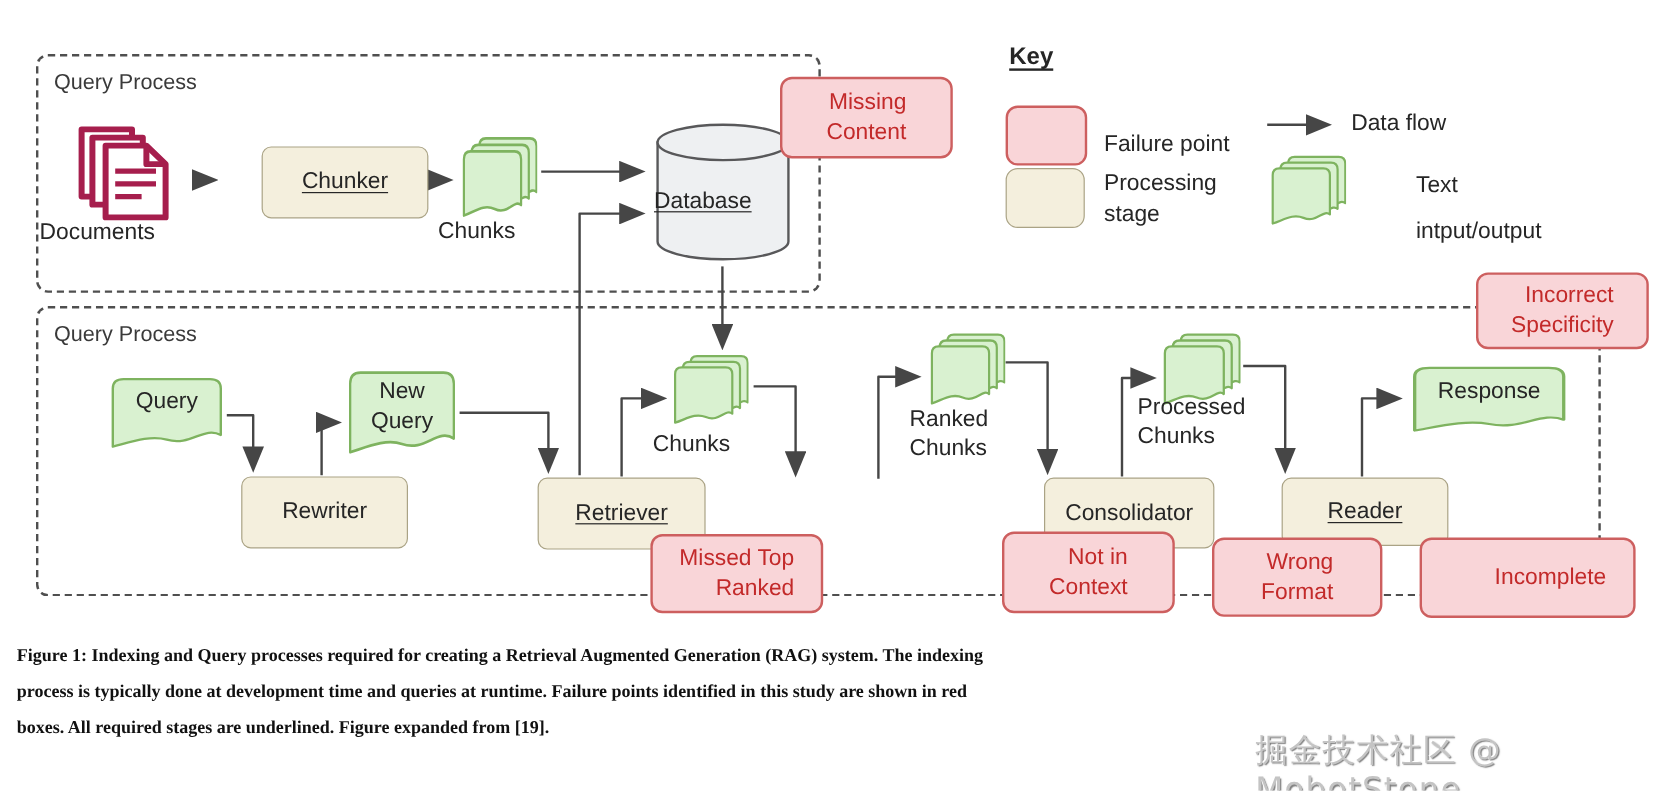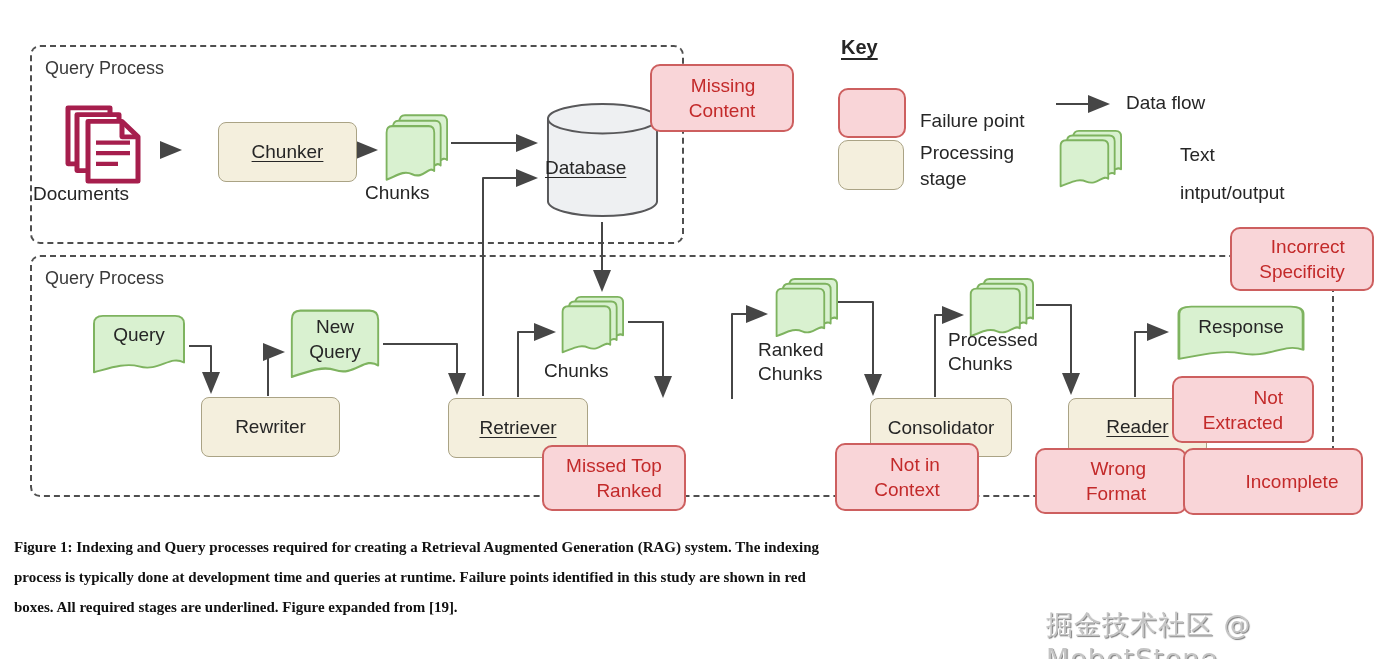--- a/index.html
+++ b/index.html
@@ -175,23 +175,21 @@
       <use href="#sym-doc"></use>
     </svg>
   <div class="doc-label" style="left:1172px;top:314px;width:138px;">Response</div>
 
   <div class="red" style="left:522px;top:445px;width:140px;height:62px;">Missed Top
 Ranked</div>
   <div class="red" style="left:815px;top:443px;width:140px;height:64px;">Not in
 Context</div>
   <div class="red" style="left:1210px;top:227px;width:140px;height:60px;">Incorrect
 Specificity</div>
-  <div class="red" style="left:1152px;top:376px;width:138px;height:63px;">Not
-Extracted</div>
-  <div class="red" style="left:1015px;top:448px;width:138px;height:62px;padding-left:10px;">Wrong
+  <div class="red" style="left:990px;top:448px;width:138px;height:62px;">Wrong
 Format</div>
   <div class="red" style="left:1163px;top:448px;width:138px;height:63px;padding-left:38px;">Incomplete</div>
 
   <div id="key-title" style="left:841px;top:36px;">Key</div>
   <div class="swatch" style="left:838px;top:88px;width:64px;height:46px;background:var(--red-fill);border:2px solid var(--red-border);"></div>
   <div class="lbl" style="left:920px;top:98px;width:130px;text-align:left;margin-top:12px;">Failure point</div>
   <div class="lbl" style="left:1126px;top:92px;width:120px;text-align:left;">Data flow</div>
   <div class="swatch" style="left:838px;top:140px;width:64px;height:48px;background:var(--tan-fill);border:1.5px solid var(--tan-border);"></div>
   <div class="lbl multi" style="left:920px;top:140px;width:140px;text-align:left;line-height:26px;">Processing
 stage</div>

